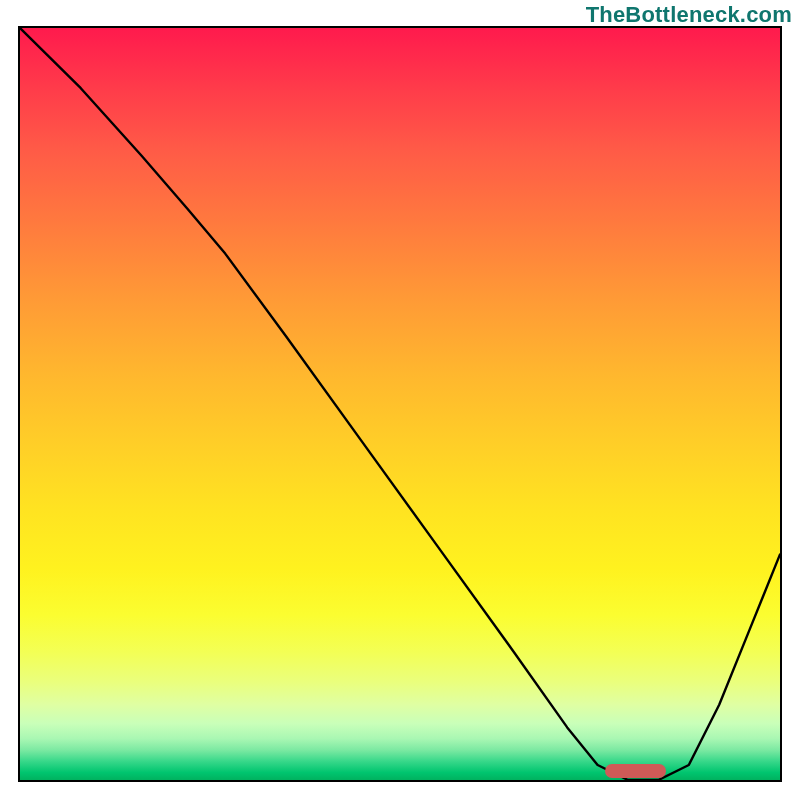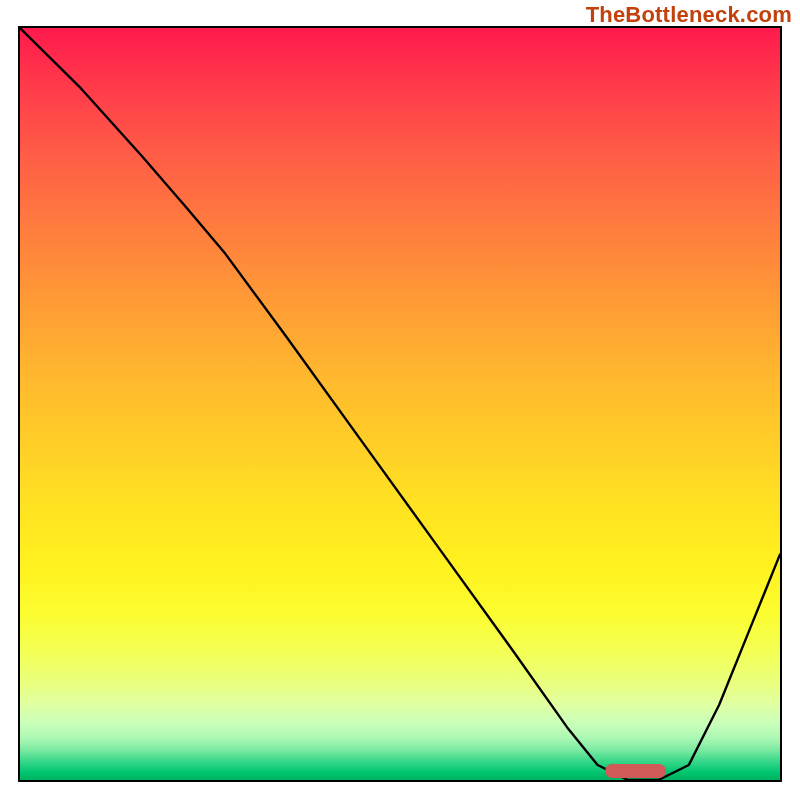--- a/index.html
+++ b/index.html
@@ -15,21 +15,21 @@
     position: relative;
     width: 800px;
     height: 800px;
   }
   .watermark {
     position: absolute;
     top: 2px;
     right: 8px;
     font-size: 22px;
     font-weight: 600;
-    color: #c2410c;
+    color: #0f766e;
     letter-spacing: 0.2px;
   }
   .plot {
     position: absolute;
     left: 18px;
     top: 26px;
     width: 764px;
     height: 756px;
     background: linear-gradient(to bottom,
       #ff1a4d 0%,

